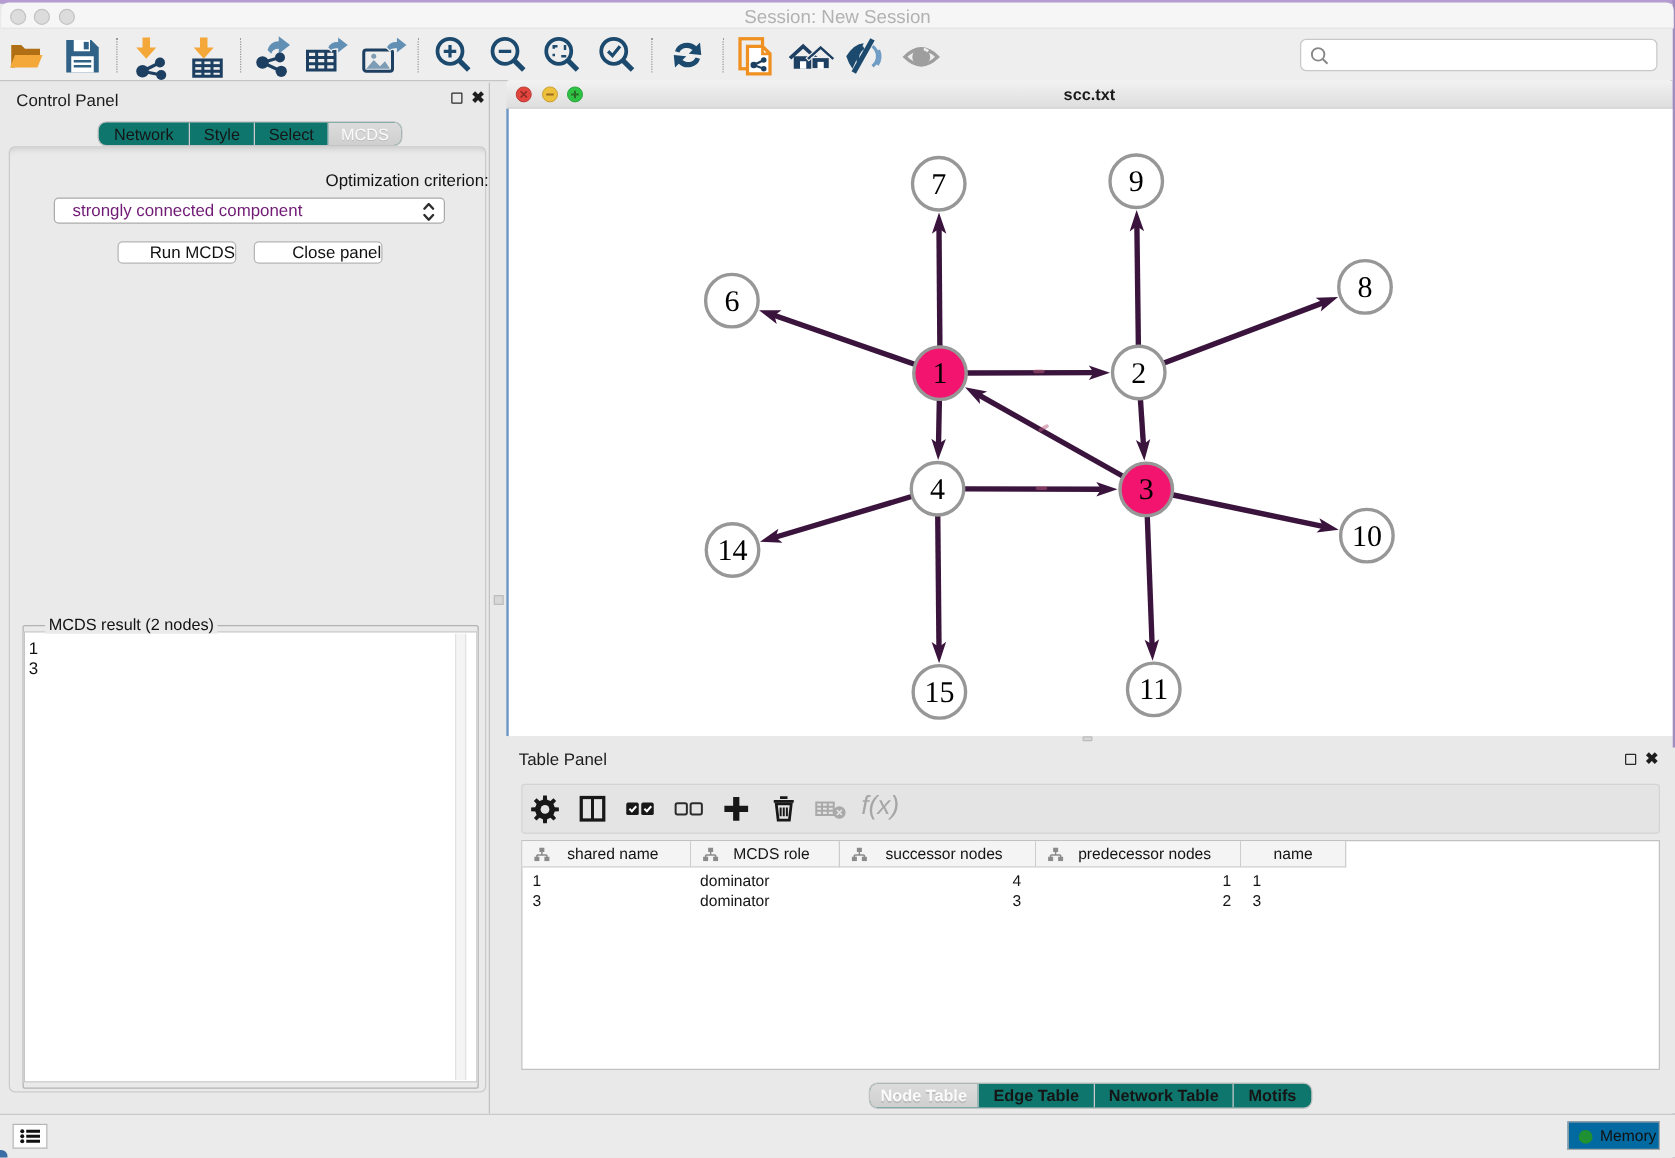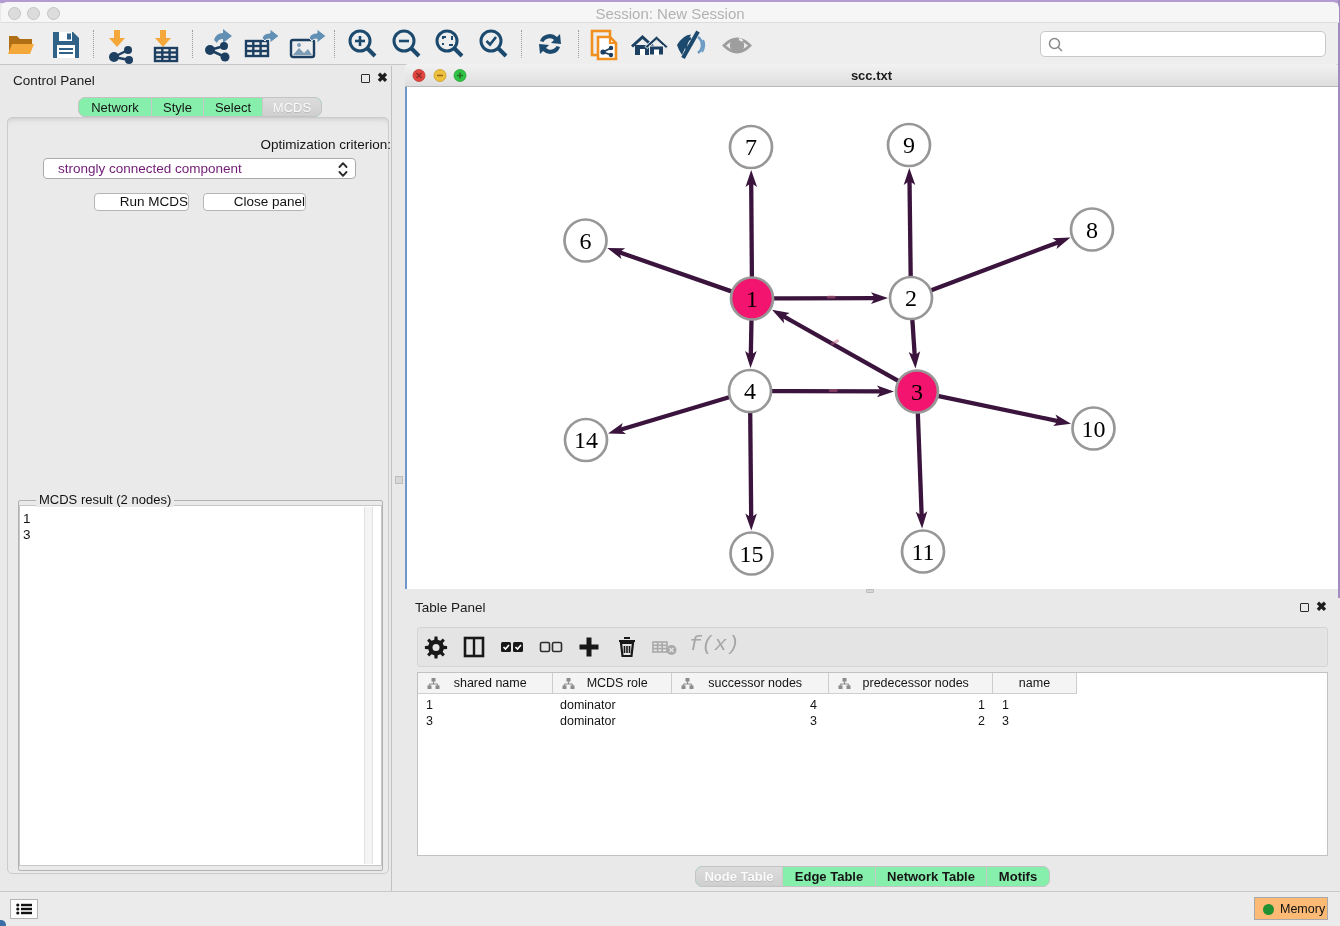--- a/index.html
+++ b/index.html
@@ -1,18 +1,18 @@
 <!DOCTYPE html>
 <html><head><meta charset="utf-8"><style>
 *{margin:0;padding:0;box-sizing:border-box}
 html,body{width:1340px;height:926px;overflow:hidden;background:#e9e9e9;font-family:"Liberation Sans",sans-serif;position:relative}
 .abs{position:absolute}
 .ic{position:absolute;top:28px}
 .vsep{position:absolute;top:30px;height:28px;width:0;border-left:1px dotted #9a9a9a}
-.tabgrp{position:absolute;display:flex;background:#86efac;border:1px solid #c3c3c3;border-radius:7px;overflow:hidden;height:20px}
+.tabgrp{position:absolute;display:flex;background:#0f766e;border:1px solid #c3c3c3;border-radius:7px;overflow:hidden;height:20px}
 .tabgrp .tb{font-size:13px;color:#151515;text-align:center;line-height:19px;border-right:1px solid #c9c9c9}
 .tabgrp .tb:last-child{border-right:none}
 .bold .tb{font-weight:bold}
 .tabgrp .sel{background:linear-gradient(#dcdcdc,#cfcfcf);color:#fbfbfb;text-shadow:0 1px 0 #bbb}
 .btn{position:absolute;background:#fff;border:1px solid #b5b5b5;border-radius:4px;font-size:13.5px;color:#111;text-align:right;line-height:16px;height:18px}
 .hdricons{position:absolute;font-weight:bold;color:#1d1d1d}
 </style></head><body>
 
 <div class="abs" style="left:0;top:0;width:1340px;height:3px;background:#b49bd1"></div>
 <div class="abs" style="right:0;top:0;width:2px;height:600px;background:#a08cc0"></div>
@@ -299,21 +299,21 @@
     <g stroke="#a9a9a9" fill="none" stroke-width="1.6">
       <rect x="2" y="5" width="14" height="10"></rect>
       <line x1="2" y1="8.3" x2="16" y2="8.3"></line>
       <line x1="2" y1="11.6" x2="16" y2="11.6"></line>
       <line x1="6.6" y1="5" x2="6.6" y2="15"></line>
       <line x1="11.2" y1="5" x2="11.2" y2="15"></line>
     </g>
     <circle cx="20.5" cy="13" r="5" fill="#a9a9a9"></circle>
     <path d="M18.5 11 l4 4 M22.5 11 l-4 4" stroke="#e4e4e4" stroke-width="1.4"></path>
   </svg>
-<div class="abs" style="left:689px;top:633px;font-family:Liberation Mono, monospace;font-style:italic;font-size:21px;color:#a6a6a6">f(x)</div>
+<div class="abs" style="left:689px;top:633px;font-family:Liberation Sans, sans-serif;font-style:italic;font-size:21px;color:#a6a6a6">f(x)</div>
 
 <div class="abs" style="left:417px;top:672px;width:911px;height:184px;background:#fff;border:1px solid #c2c2c2"></div>
 <style>
 .th{position:absolute;top:673px;height:21px;background:#f4f4f4;border-right:1px solid #cdcdcd;border-bottom:1px solid #cfcfcf;font-size:12.5px;color:#141414;text-align:center;line-height:21px}
 .cicon{position:absolute;top:678px;width:13px;height:11px}
 .cell{position:absolute;font-size:12.5px;color:#141414;height:16px;line-height:16px}
 </style>
 <div class="th" style="left:418px;width:135px">&nbsp;&nbsp;&nbsp;shared name</div>
 <div class="th" style="left:553px;width:119px">&nbsp;&nbsp;&nbsp;MCDS role</div>
 <div class="th" style="left:672px;width:157px">&nbsp;&nbsp;&nbsp;successor nodes</div>
@@ -365,17 +365,17 @@
       <g fill="#111">
         <circle cx="1.8" cy="2" r="1.6"></circle>
         <circle cx="1.8" cy="6" r="1.6"></circle>
         <circle cx="1.8" cy="10" r="1.6"></circle>
         <rect x="5" y="0.8" width="11" height="2.4"></rect>
         <rect x="5" y="4.8" width="11" height="2.4"></rect>
         <rect x="5" y="8.8" width="11" height="2.4"></rect>
       </g>
     </svg>
 </div>
-<div class="abs" style="left:1254px;top:897px;width:74px;height:23px;background:#fdba74;border:1px solid #a9a9a9">
+<div class="abs" style="left:1254px;top:897px;width:74px;height:23px;background:#0369a1;border:1px solid #a9a9a9">
 <div style="position:absolute;left:8px;top:5.5px;width:11px;height:11px;border-radius:50%;background:#1f9132"></div>
 <div style="position:absolute;left:25px;top:4px;font-size:12.5px;color:#111">Memory</div>
 </div>
 <div class="abs" style="left:-4px;top:920px;width:10px;height:10px;border-radius:50%;background:#3a6ea5"></div>
 
 </body></html>

